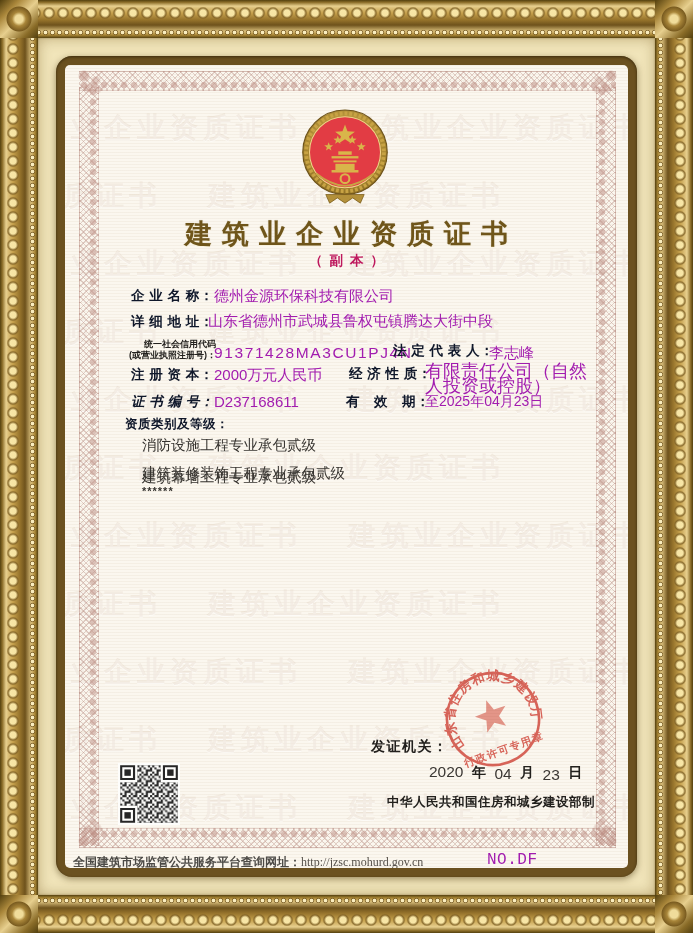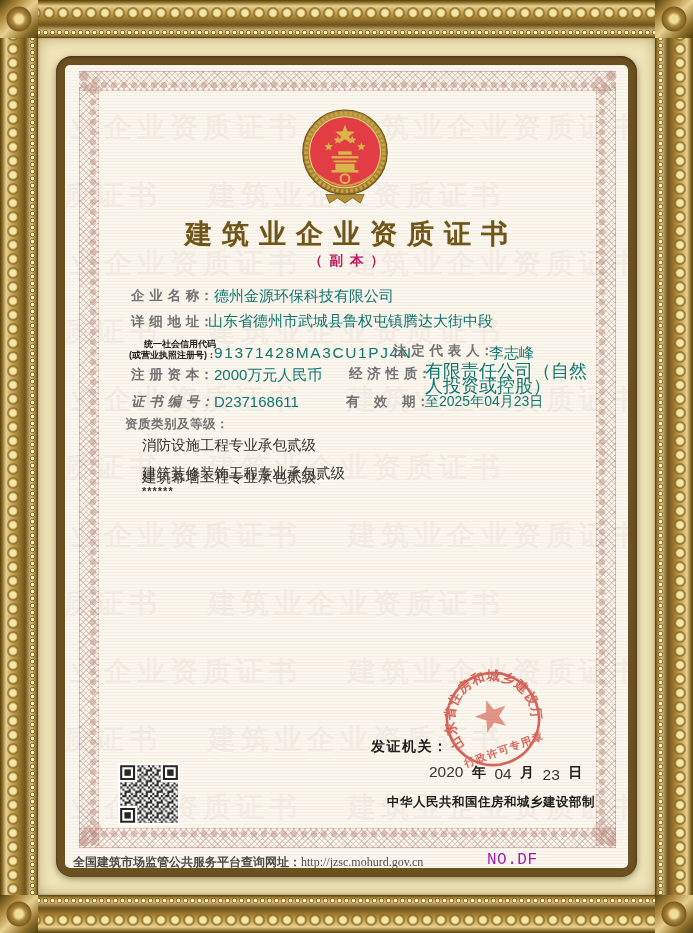--- a/index.html
+++ b/index.html
@@ -76,22 +76,22 @@
   .lc-bl{top:755px;left:10px;transform:scaleY(-1);} .lc-br{top:755px;right:8px;transform:scale(-1,-1);}
 
   
   .abs{position:absolute;}
   .emblem{left:232px;top:41px;width:96px;height:106px;}
   .title{left:0;right:0;top:151px;text-align:center;text-indent:10px;letter-spacing:10px;
     font-size:27px;font-weight:bold;color:#6f551a;
     text-shadow:0 1px 0 rgba(255,248,220,.55), 0 0 1px rgba(80,60,10,.4);}
   .subtitle{left:0;right:0;top:187px;text-align:center;text-indent:7px;letter-spacing:7px;
     font-size:13.5px;font-weight:bold;color:#be185d;}
-  .lbl{font-weight:bold;color:#737373;font-size:13.5px;letter-spacing:.5px;white-space:nowrap;}
-  .val{color:#0f766e;font-size:15px;white-space:nowrap;}
+  .lbl{font-weight:bold;color:#0f172a;font-size:13.5px;letter-spacing:.5px;white-space:nowrap;}
+  .val{color:#a21caf;font-size:15px;white-space:nowrap;}
   .sm-lbl{font-weight:bold;color:#22201d;font-size:9px;line-height:10.5px;white-space:nowrap;}
   .credit-val{letter-spacing:1.6px;font-size:15.5px;}
   .eco-val{width:172px;white-space:normal;font-size:18px;line-height:15px;}
   .qual-hd{font-size:12.5px;}
   .qual{font-size:14.5px;color:#36332f;white-space:nowrap;}
   .stars6{font-size:11px;font-weight:bold;letter-spacing:1px;color:#36332f;}
   .issuer{font-size:14px;font-weight:bold;color:#22201d;letter-spacing:1.5px;}
   .date-line{white-space:nowrap;color:#22201d;}
   .d-num{font-size:15.5px;color:#3b3733;display:inline-block;}
   .d-ch{font-size:14px;font-weight:bold;display:inline-block;margin:0 4px;}

